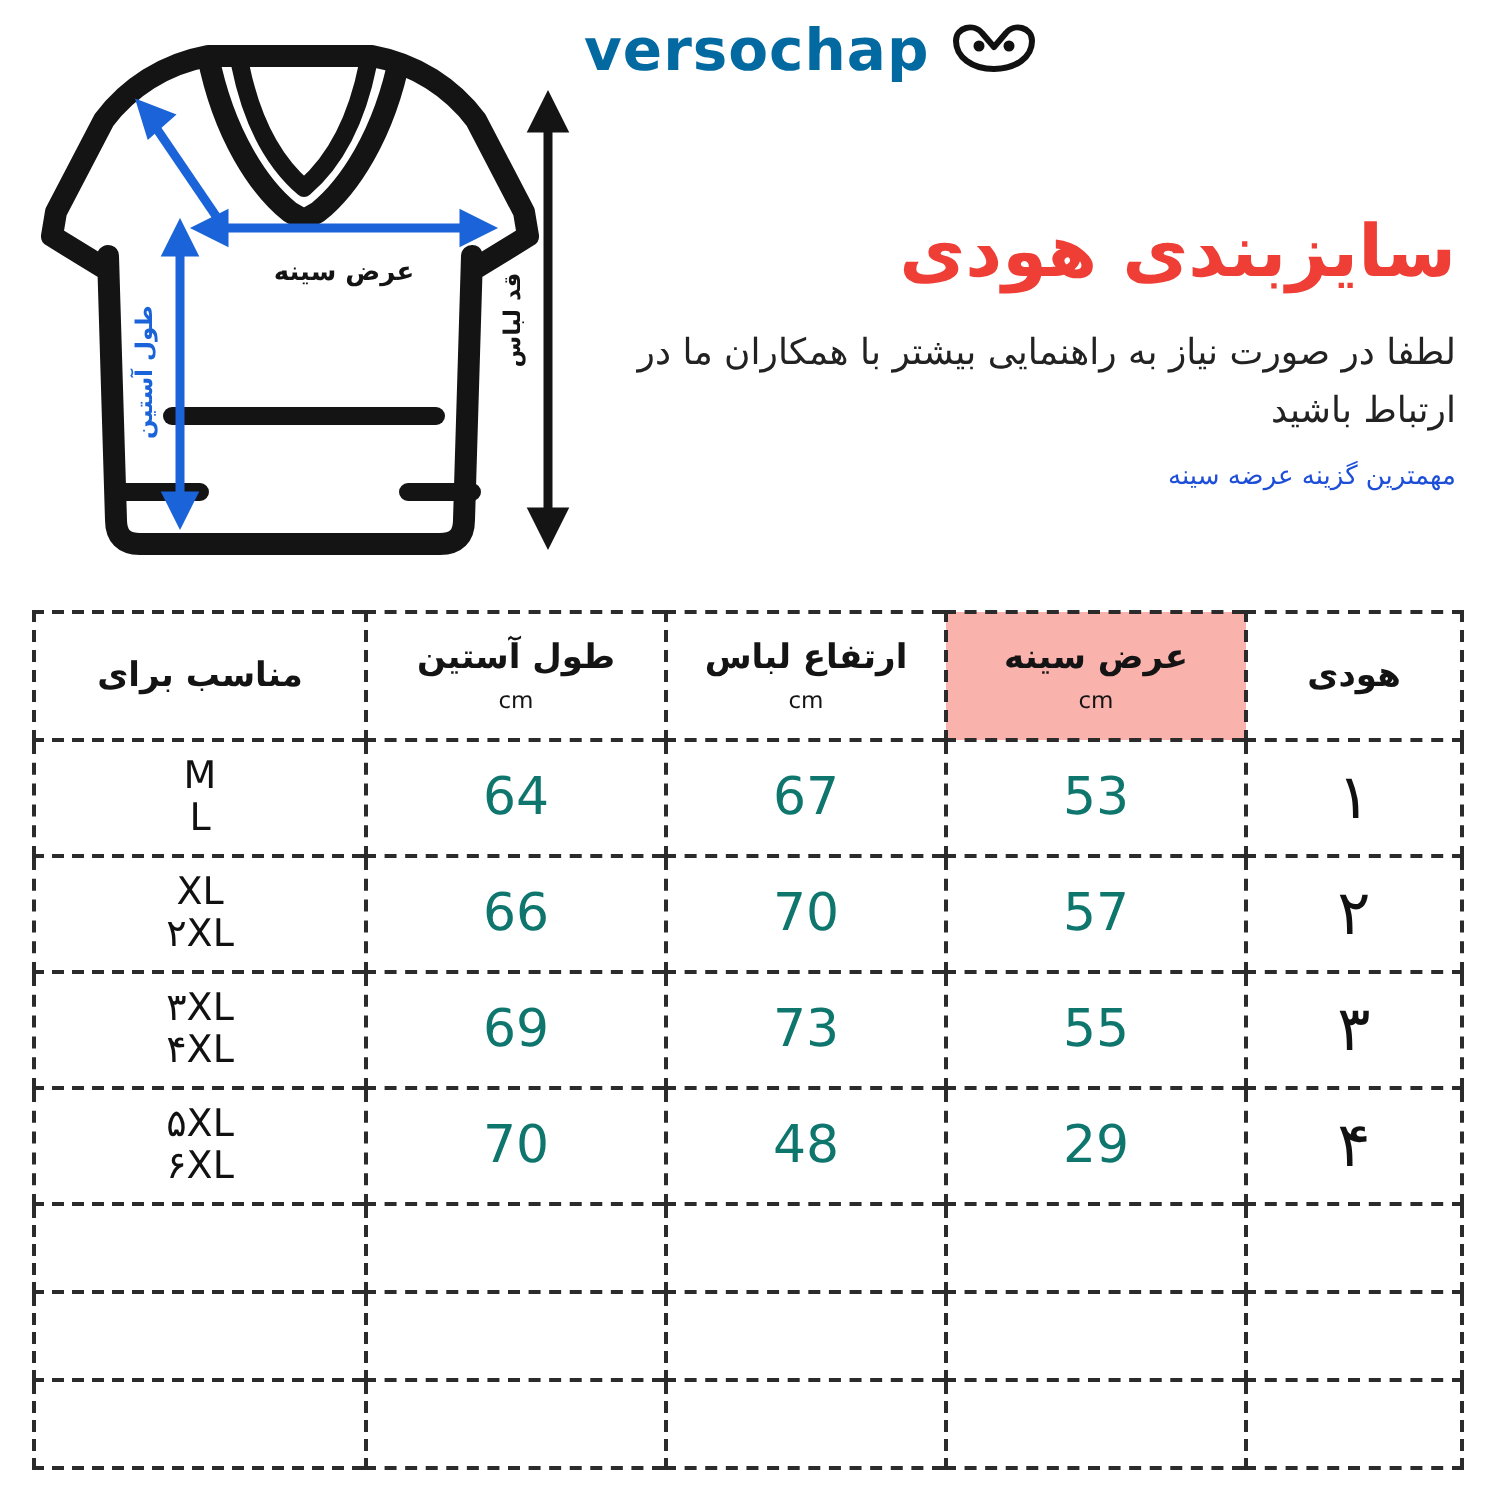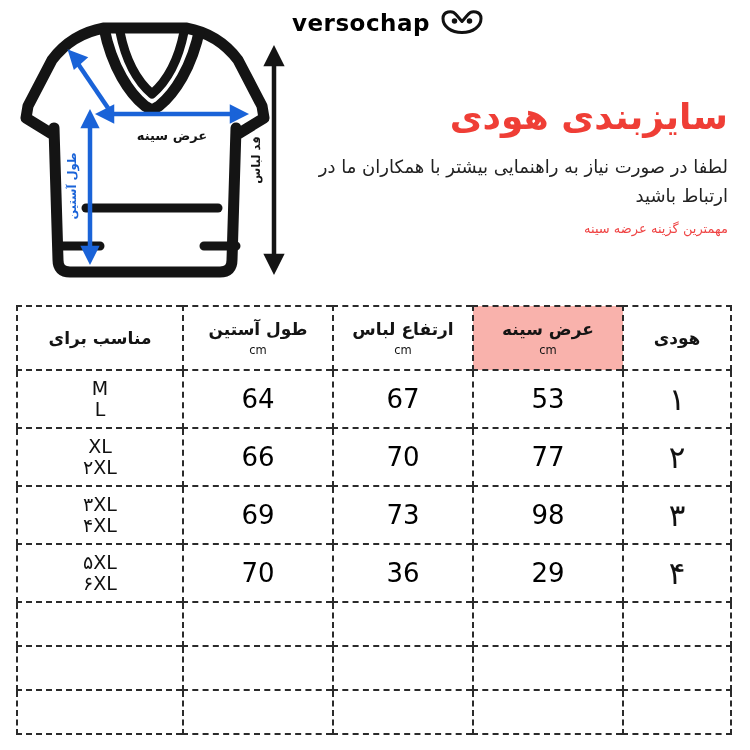--- a/index.html
+++ b/index.html
@@ -31,42 +31,42 @@
     display: flex;
     align-items: center;
     gap: 10px;
   }
   .brand-mark {
     width: 44px;
     height: 30px;
     display: block;
   }
   .brand-name {
-    font-size: 23px;
+    font-size: 29px;
     font-weight: 700;
     letter-spacing: 0.5px;
-    color: #000000;
+    color: #0369a1;
     font-family: "DejaVu Sans", "Liberation Sans", sans-serif;
     direction: ltr;
   }
 
   
   .hoodie-wrap {
     position: absolute;
     top: 10px;
     right: 458px;
     width: 280px;
     height: 280px;
   }
   .hoodie-svg { display: block; }
 
   
   .headline-block {
     position: absolute;
-    top: 94px;
+    top: 104px;
     right: 22px;
     width: 420px;
     text-align: right;
   }
   .headline {
     font-size: 36px;
     font-weight: 700;
     color: #ef3e36;
     line-height: 1.25;
     margin: 0 0 14px 0;
@@ -74,21 +74,21 @@
   }
   .subline {
     font-size: 18px;
     color: #222222;
     line-height: 1.6;
     margin: 0 0 10px 0;
     direction: rtl;
   }
   .note-faded {
     font-size: 13px;
-    color: #ef4444;
+    color: #1d4ed8;
     direction: rtl;
     margin: 0;
   }
 
   
   .table-wrap {
     position: absolute;
     top: 305px;
     right: 18px;
     width: 714px;
@@ -132,21 +132,21 @@
 
   tbody tr { height: 58px; }
   td.size-num {
     font-size: 31px;
     font-weight: 400;
     color: #111;
   }
   td.num {
     font-size: 26px;
     font-weight: 400;
-    color: #000000;
+    color: #0f766e;
   }
   td.fit {
     font-size: 19px;
     line-height: 1.12;
     color: #111;
     direction: ltr;
   }
   td.fit span { display: block; }
   tbody tr.empty { height: 44px; }
 </style>
@@ -251,42 +251,42 @@
         <td class="num">53</td>
         <td class="num">67</td>
         <td class="num">64</td>
         <td class="fit">
           <span>M</span>
           <span>L</span>
         </td>
       </tr>
       <tr>
         <td class="size-num">۲</td>
-        <td class="num">77</td>
+        <td class="num">57</td>
         <td class="num">70</td>
         <td class="num">66</td>
         <td class="fit">
           <span>XL</span>
           <span>۲XL</span>
         </td>
       </tr>
       <tr>
         <td class="size-num">۳</td>
-        <td class="num">98</td>
+        <td class="num">55</td>
         <td class="num">73</td>
         <td class="num">69</td>
         <td class="fit">
           <span>۳XL</span>
           <span>۴XL</span>
         </td>
       </tr>
       <tr>
         <td class="size-num">۴</td>
         <td class="num">29</td>
-        <td class="num">36</td>
+        <td class="num">48</td>
         <td class="num">70</td>
         <td class="fit">
           <span>۵XL</span>
           <span>۶XL</span>
         </td>
       </tr>
       <tr class="empty">
         <td></td>
         <td></td>
         <td></td>

